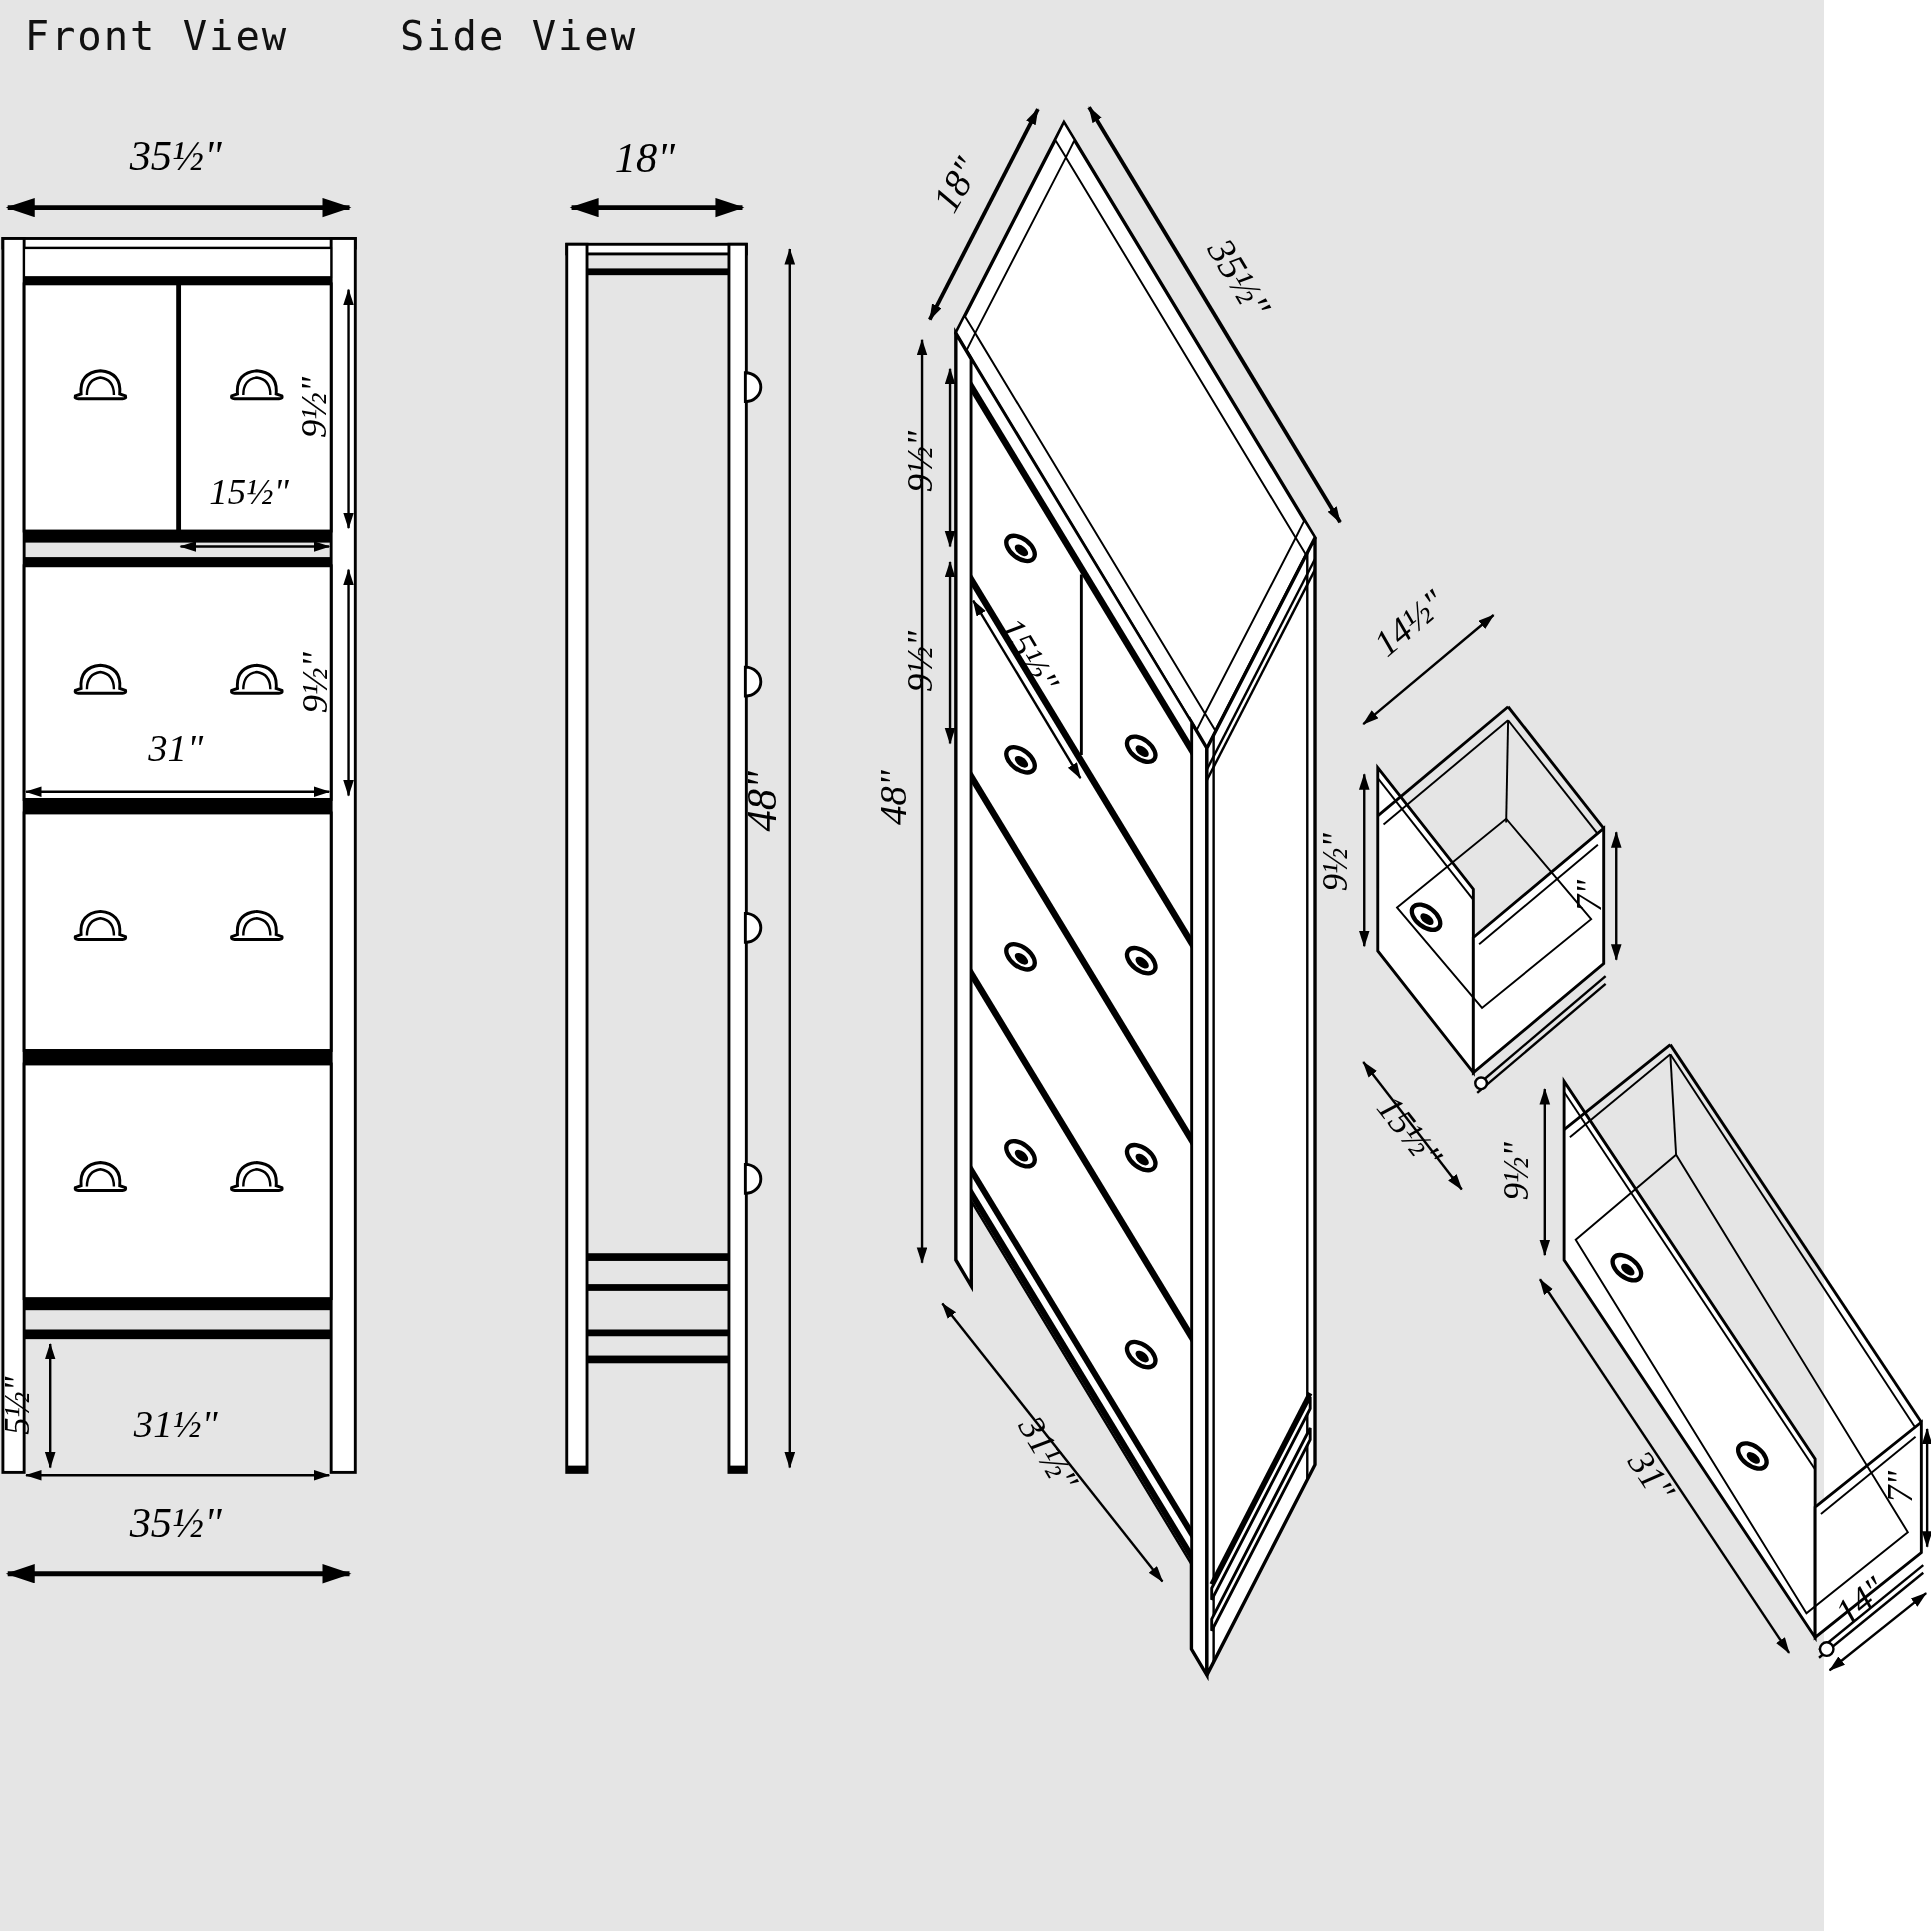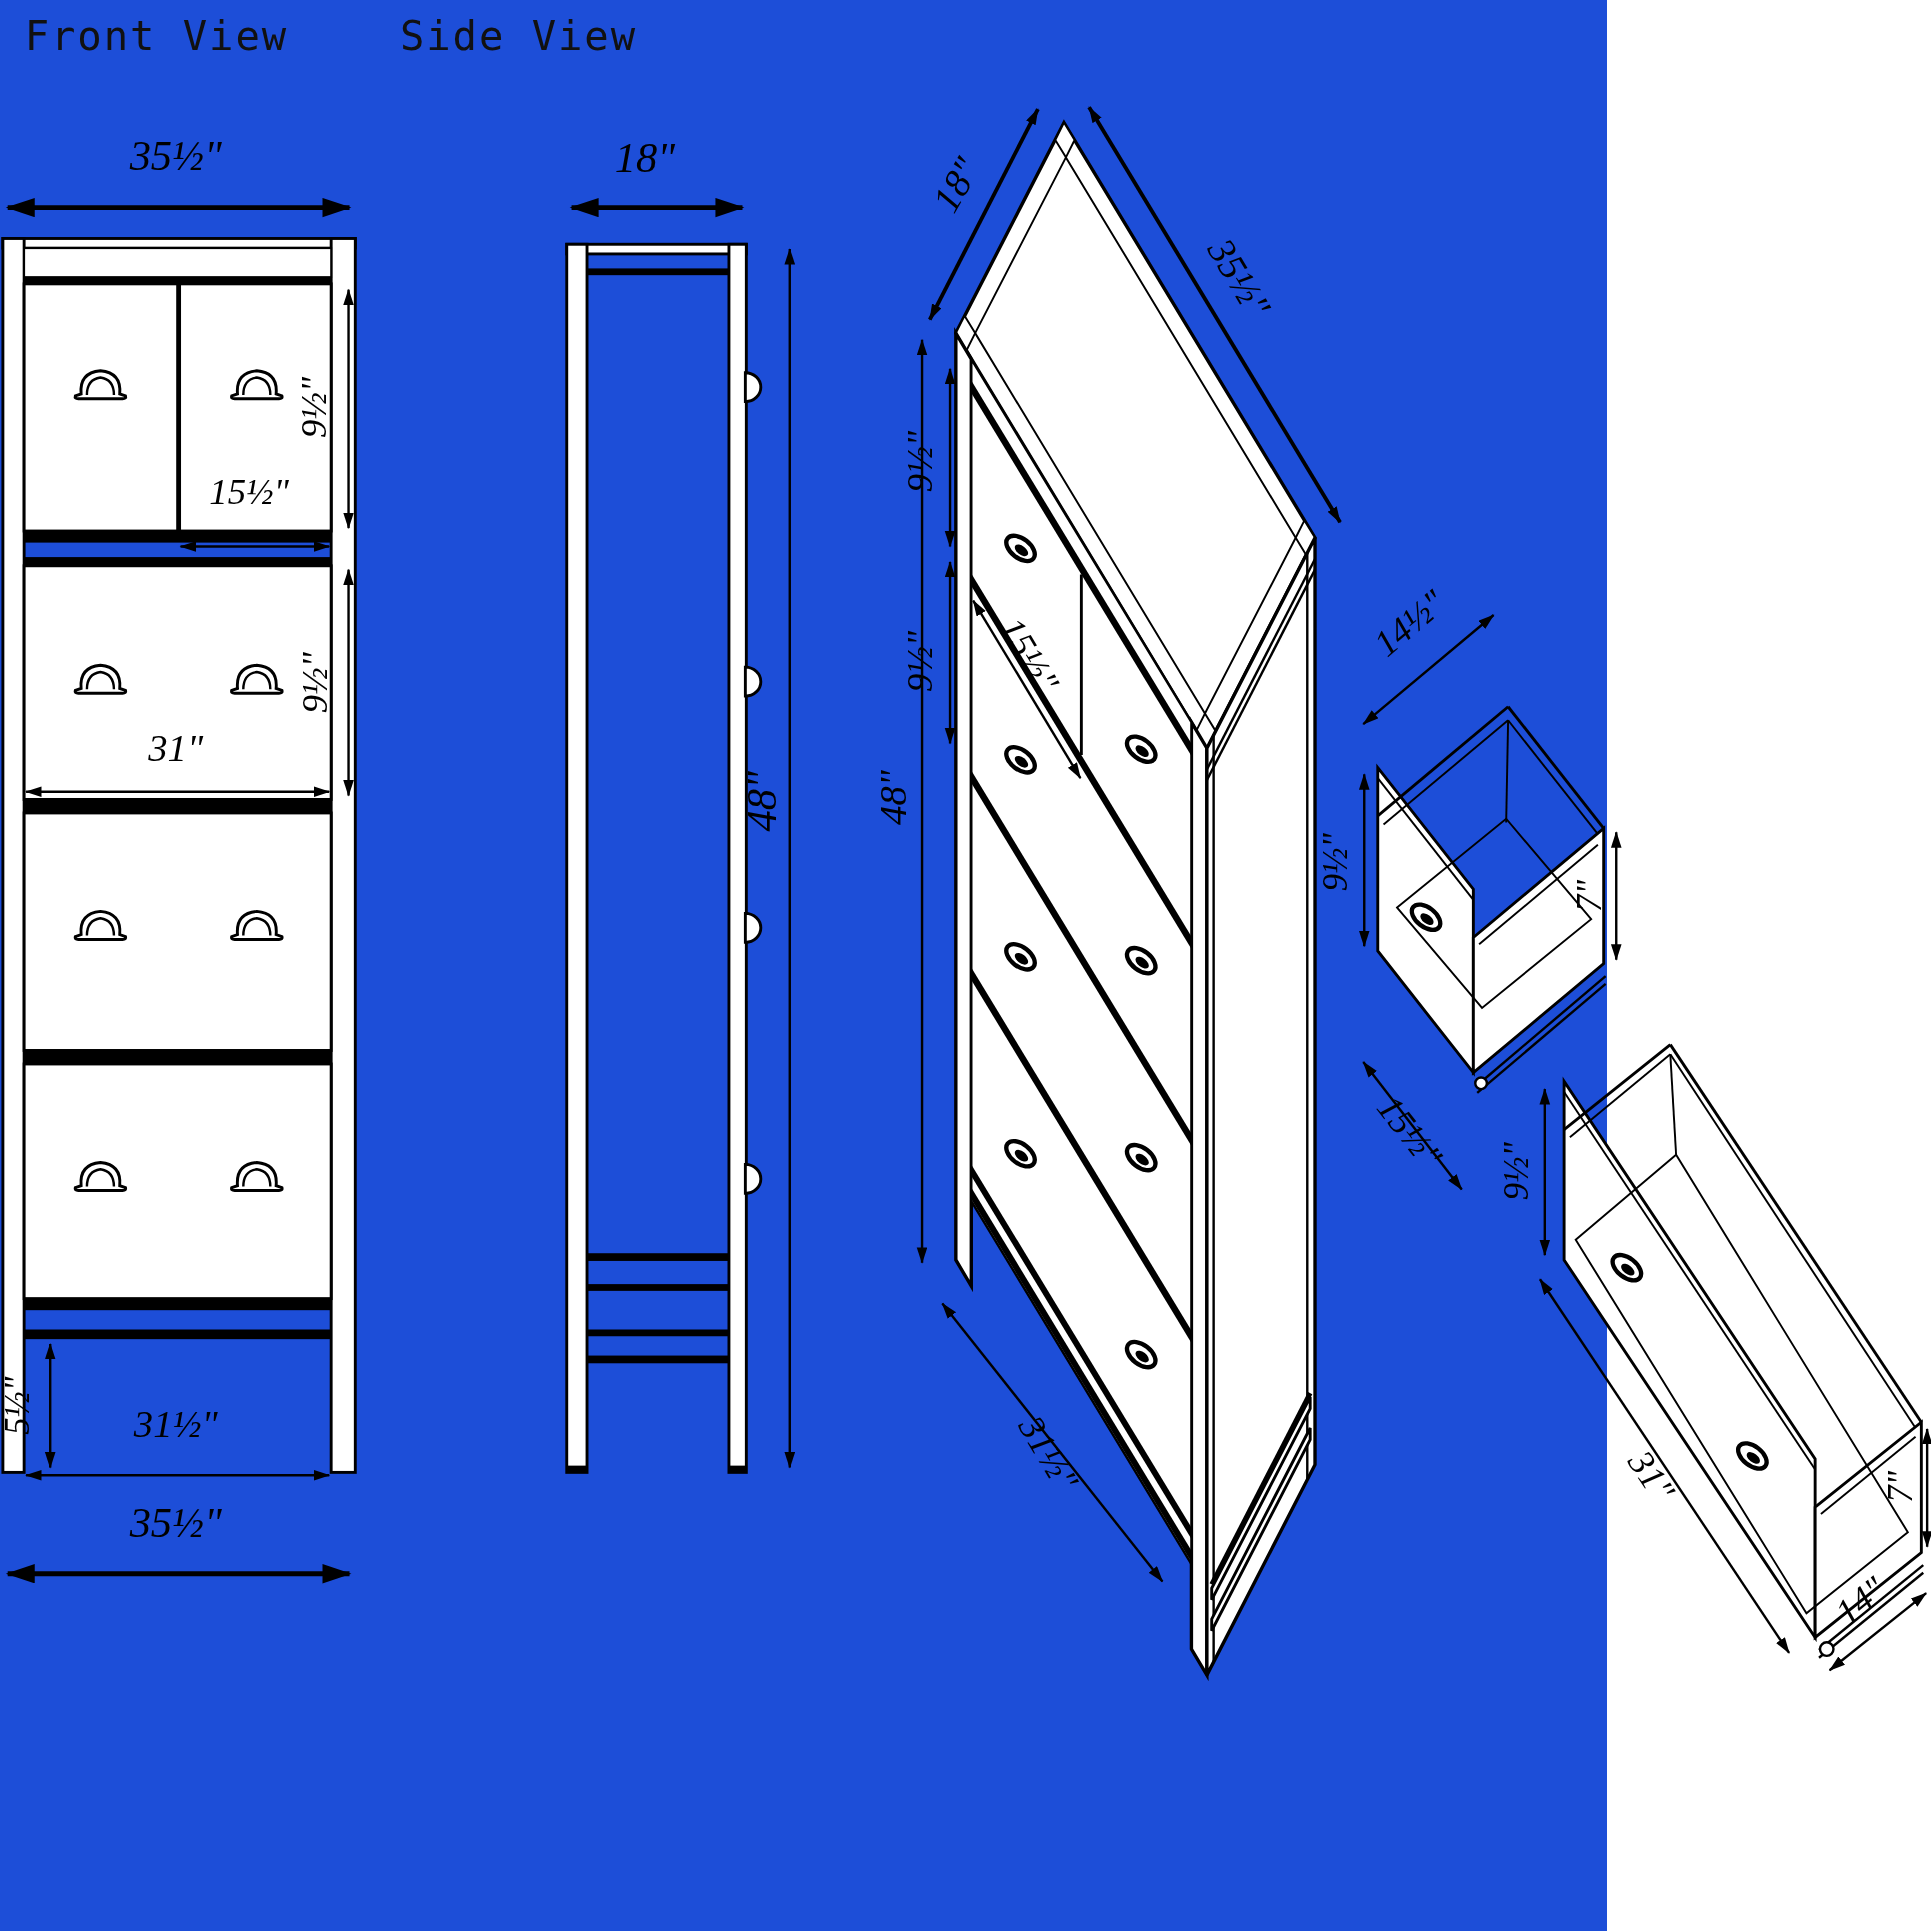--- a/index.html
+++ b/index.html
@@ -1,16 +1,16 @@
 <!DOCTYPE html>
 <html><head>
 <meta charset="utf-8">
 <style>
   html,body{margin:0;padding:0;background:#fff;}
-  .stage{width:1607px;height:1931px;position:relative;background:#1d4ed8;}
+  .stage{width:1824px;height:1931px;position:relative;background:#e5e5e5;}
   svg{display:block;}
   .title{font-family:"DejaVu Sans Mono","Liberation Mono",monospace;font-style:normal;font-size:42px;fill:#111;letter-spacing:2px;}
   .dimtxt{font-family:"Liberation Serif","DejaVu Serif",serif;font-style:italic;fill:#000;}
   .sz44{font-size:44px;} .sz40{font-size:40px;} .sz38{font-size:38px;} .sz36{font-size:36px;}
   .ln{stroke:#000;fill:none;}
   .w2{stroke-width:2;} .w25{stroke-width:2.5;} .w3{stroke-width:3;} .w35{stroke-width:3.5;} .w5{stroke-width:5;}
   .wh{fill:#fff;stroke:#000;}
   .blk{fill:#000;stroke:none;}
   .dim{stroke:#000;stroke-width:2.5;fill:none;}
   .dimbig{stroke:#000;stroke-width:5;fill:none;}

